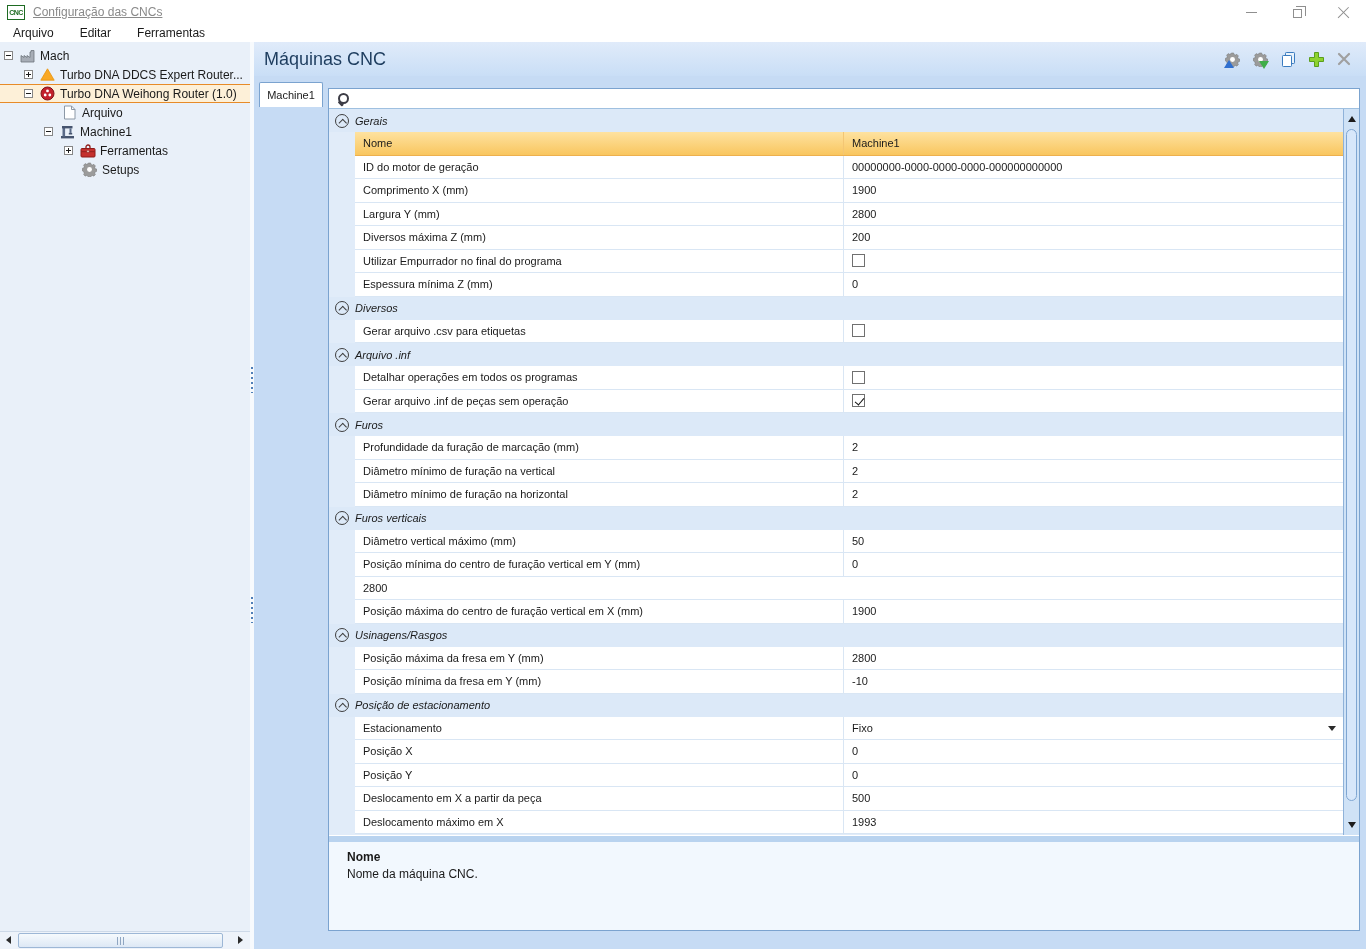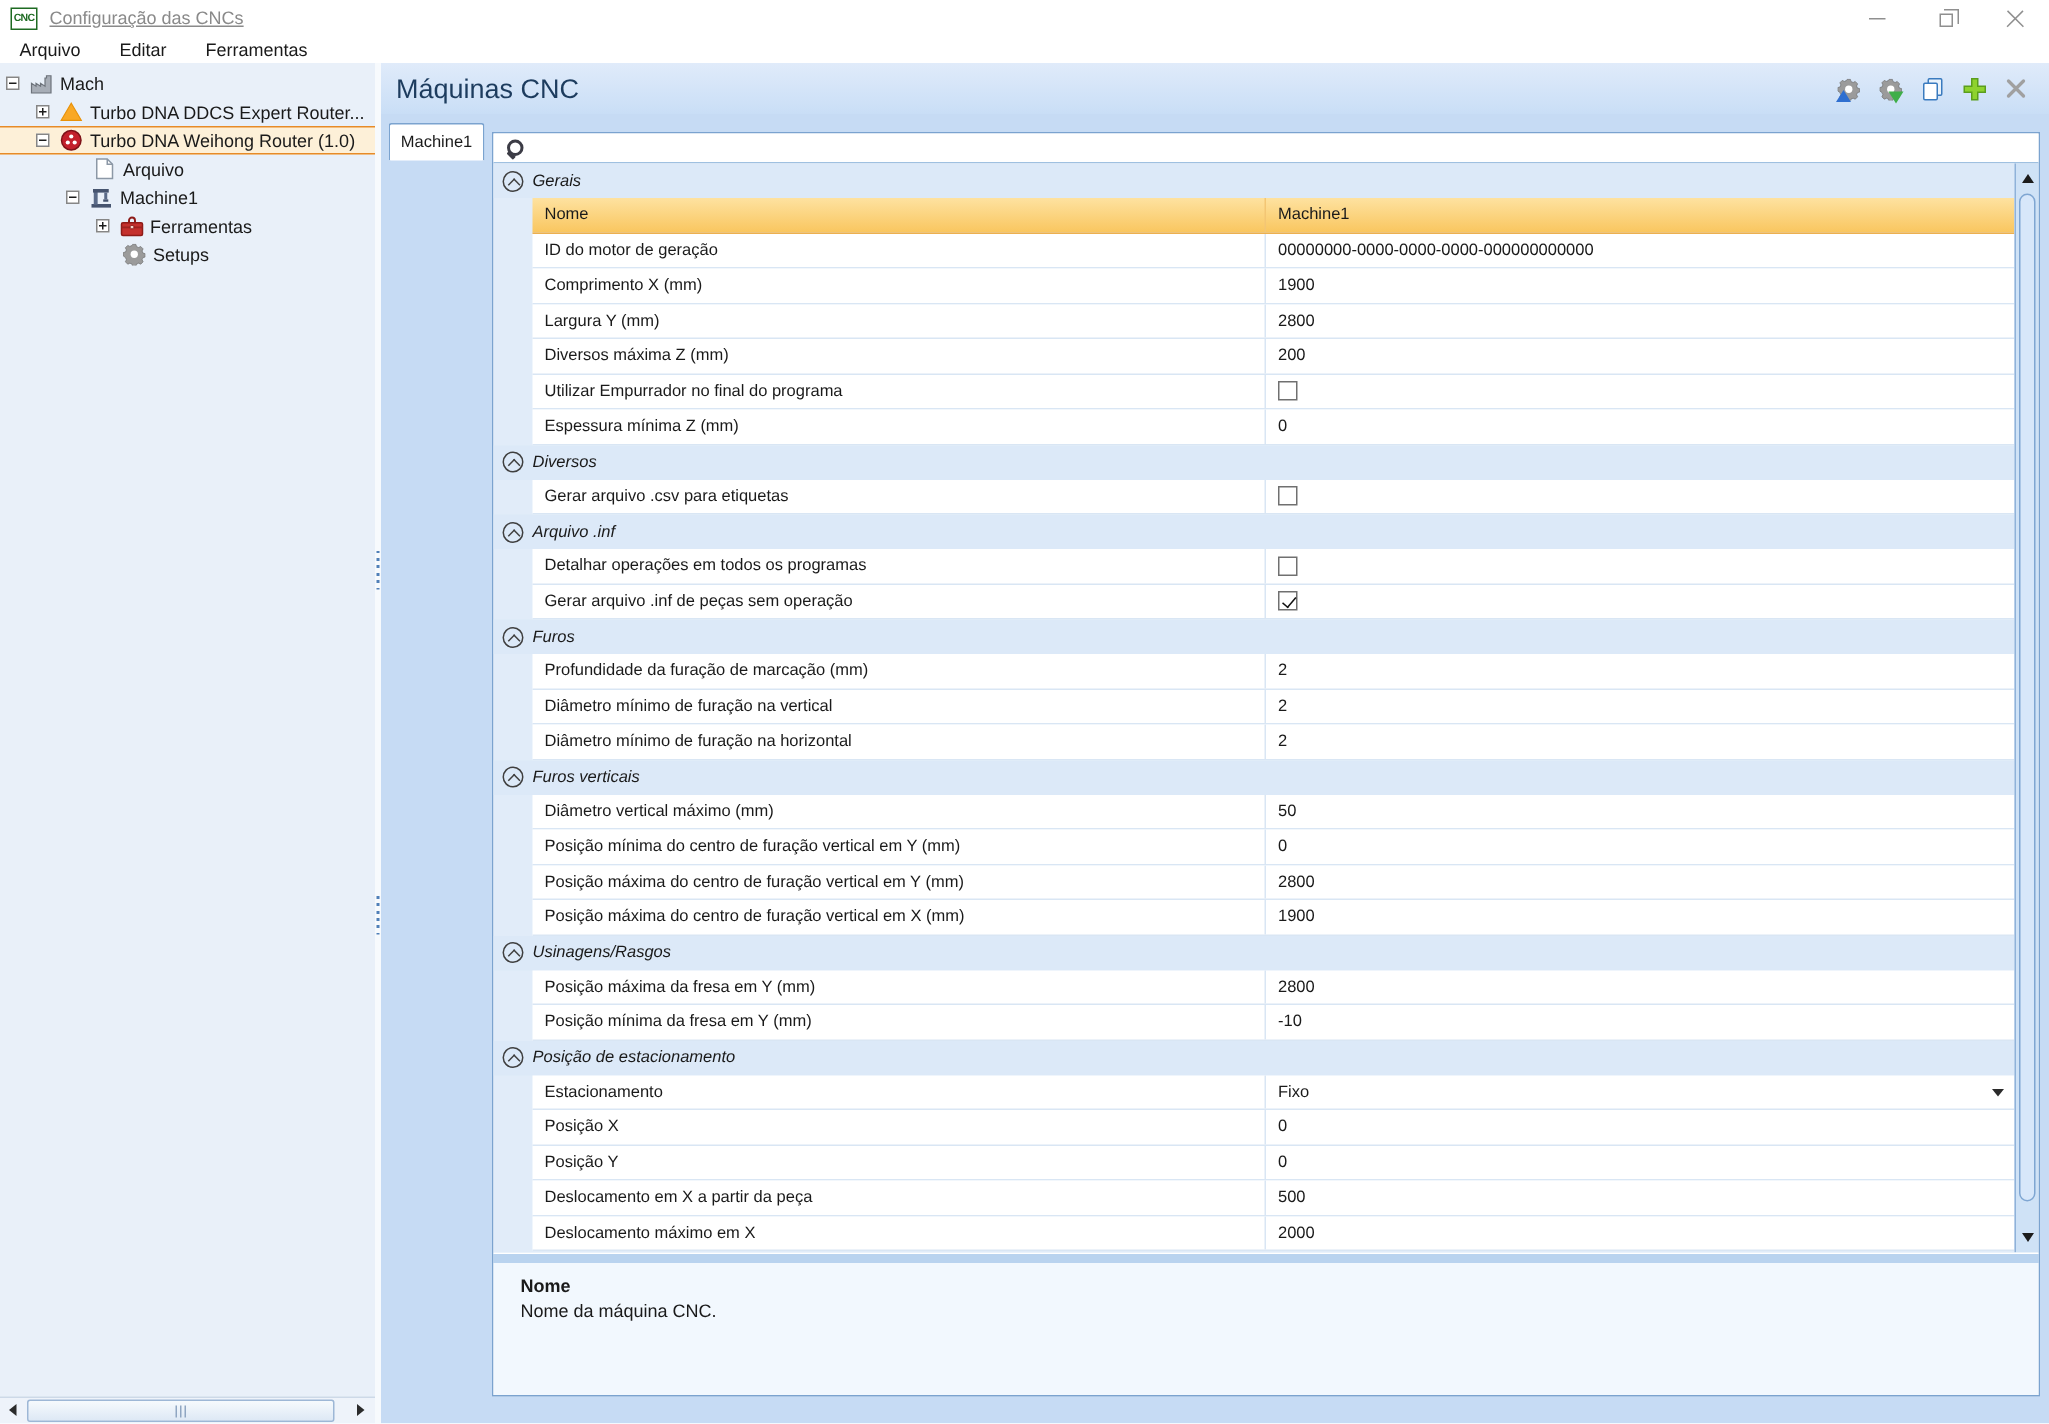--- a/index.html
+++ b/index.html
@@ -405,23 +405,20 @@
           </div>
           <div class="prop-row">
             <div class="cell-label">
               <span>Posição mínima do centro de furação vertical em Y (mm)</span>
             </div>
             <div class="cell-value">
               <span>0</span>
             </div>
           </div>
           <div class="prop-row">
-            <div class="cell-label">
-              <span>Posição máxima do centro de furação vertical em Y (mm)</span>
-            </div>
             <div class="cell-value">
               <span>2800</span>
             </div>
           </div>
           <div class="prop-row">
             <div class="cell-label">
               <span>Posição máxima do centro de furação vertical em X (mm)</span>
             </div>
             <div class="cell-value">
               <span>1900</span>
@@ -482,21 +479,21 @@
             </div>
             <div class="cell-value">
               <span>500</span>
             </div>
           </div>
           <div class="prop-row">
             <div class="cell-label">
               <span>Deslocamento máximo em X</span>
             </div>
             <div class="cell-value">
-              <span>2000</span>
+              <span>1993</span>
             </div>
           </div>
         </div>
 
       <div class="vscroll">
         <span class="v-arrow up"></span>
         <div class="v-thumb"></div>
         <span class="v-arrow down"></span>
       </div>
 

